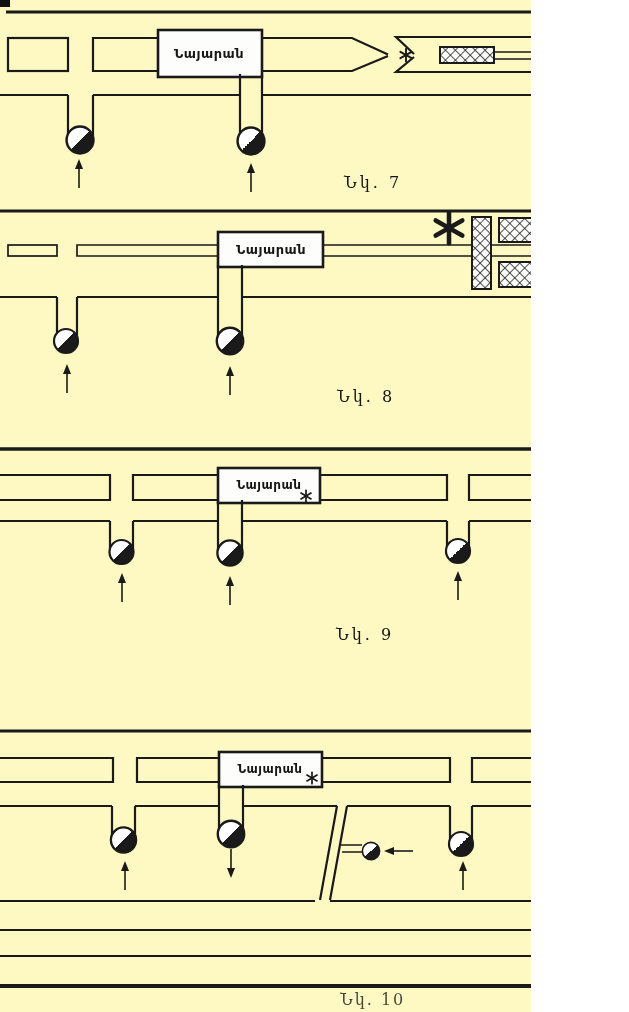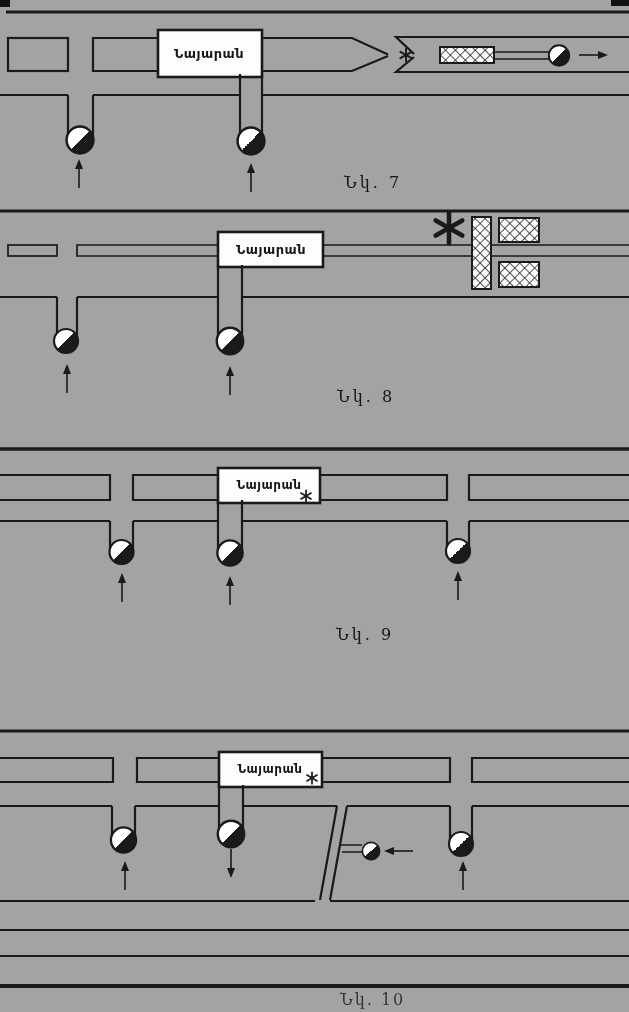--- a/index.html
+++ b/index.html
@@ -1,16 +1,16 @@
 <!DOCTYPE html>
 <html><head>
 <meta charset="utf-8">
 <style>
   html,body{margin:0;padding:0;background:#ffffff;}
-  .page{position:relative;width:629px;height:1012px;background:#a3a3a3;overflow:hidden;
+  .page{position:relative;width:531px;height:1012px;background:#fef9c3;overflow:hidden;
         font-family:"DejaVu Sans",sans-serif;}
   svg{display:block}
   .ln{fill:none;stroke:#1a1a1a;stroke-width:2.2;}
   .ln3{stroke-width:3;}
   .ln34{stroke-width:3.4;}
   .ln4{stroke-width:4;}
   .thin{stroke-width:1.7;}
   .boxr{fill:#fdfdfc;stroke:#1a1a1a;stroke-width:2.6;}
   .hatch{fill:url(#xh);stroke:#1a1a1a;stroke-width:2;}
   .lbl{font-family:"DejaVu Sans",sans-serif;font-weight:bold;font-size:13px;fill:#161616;

